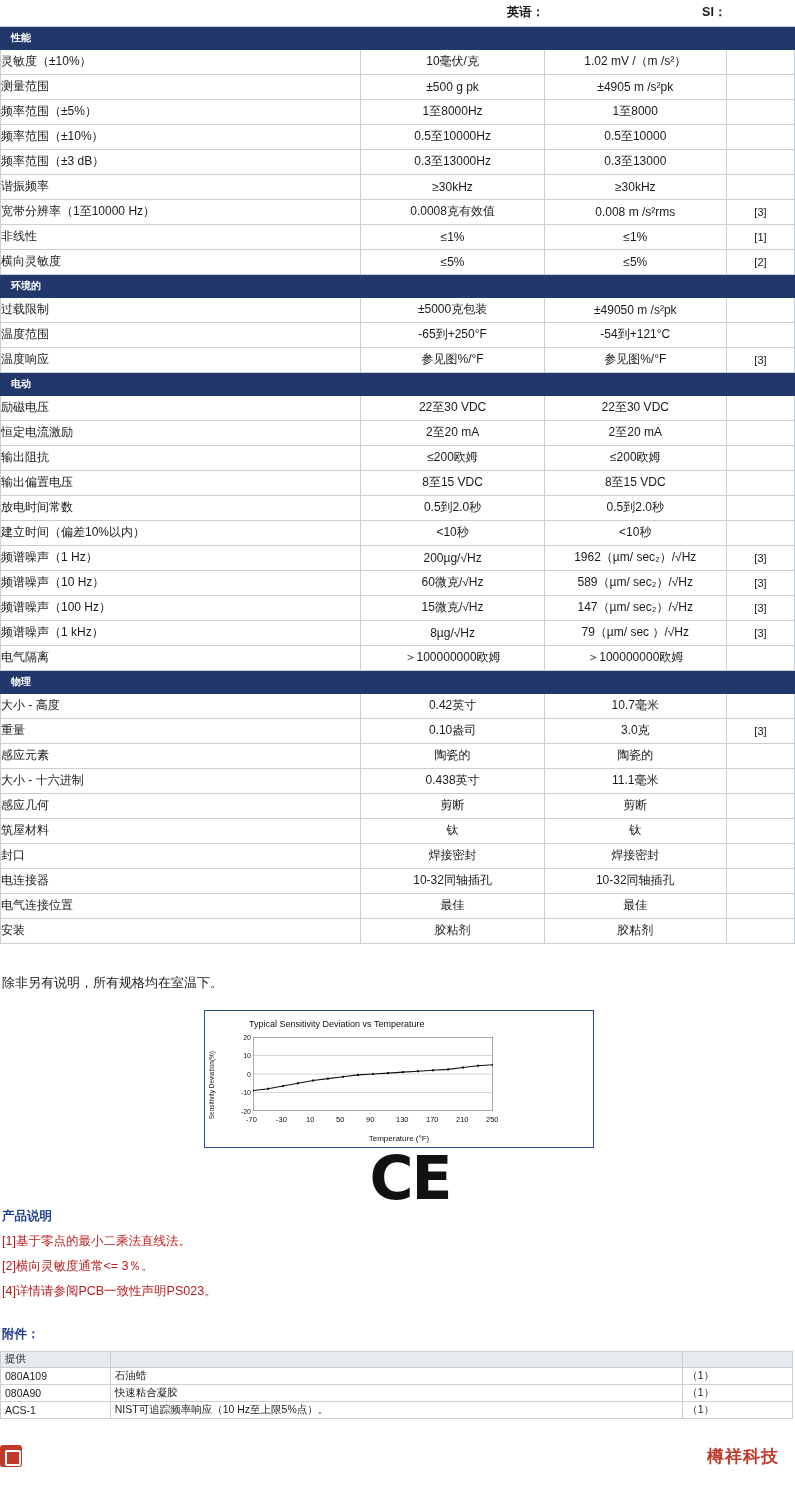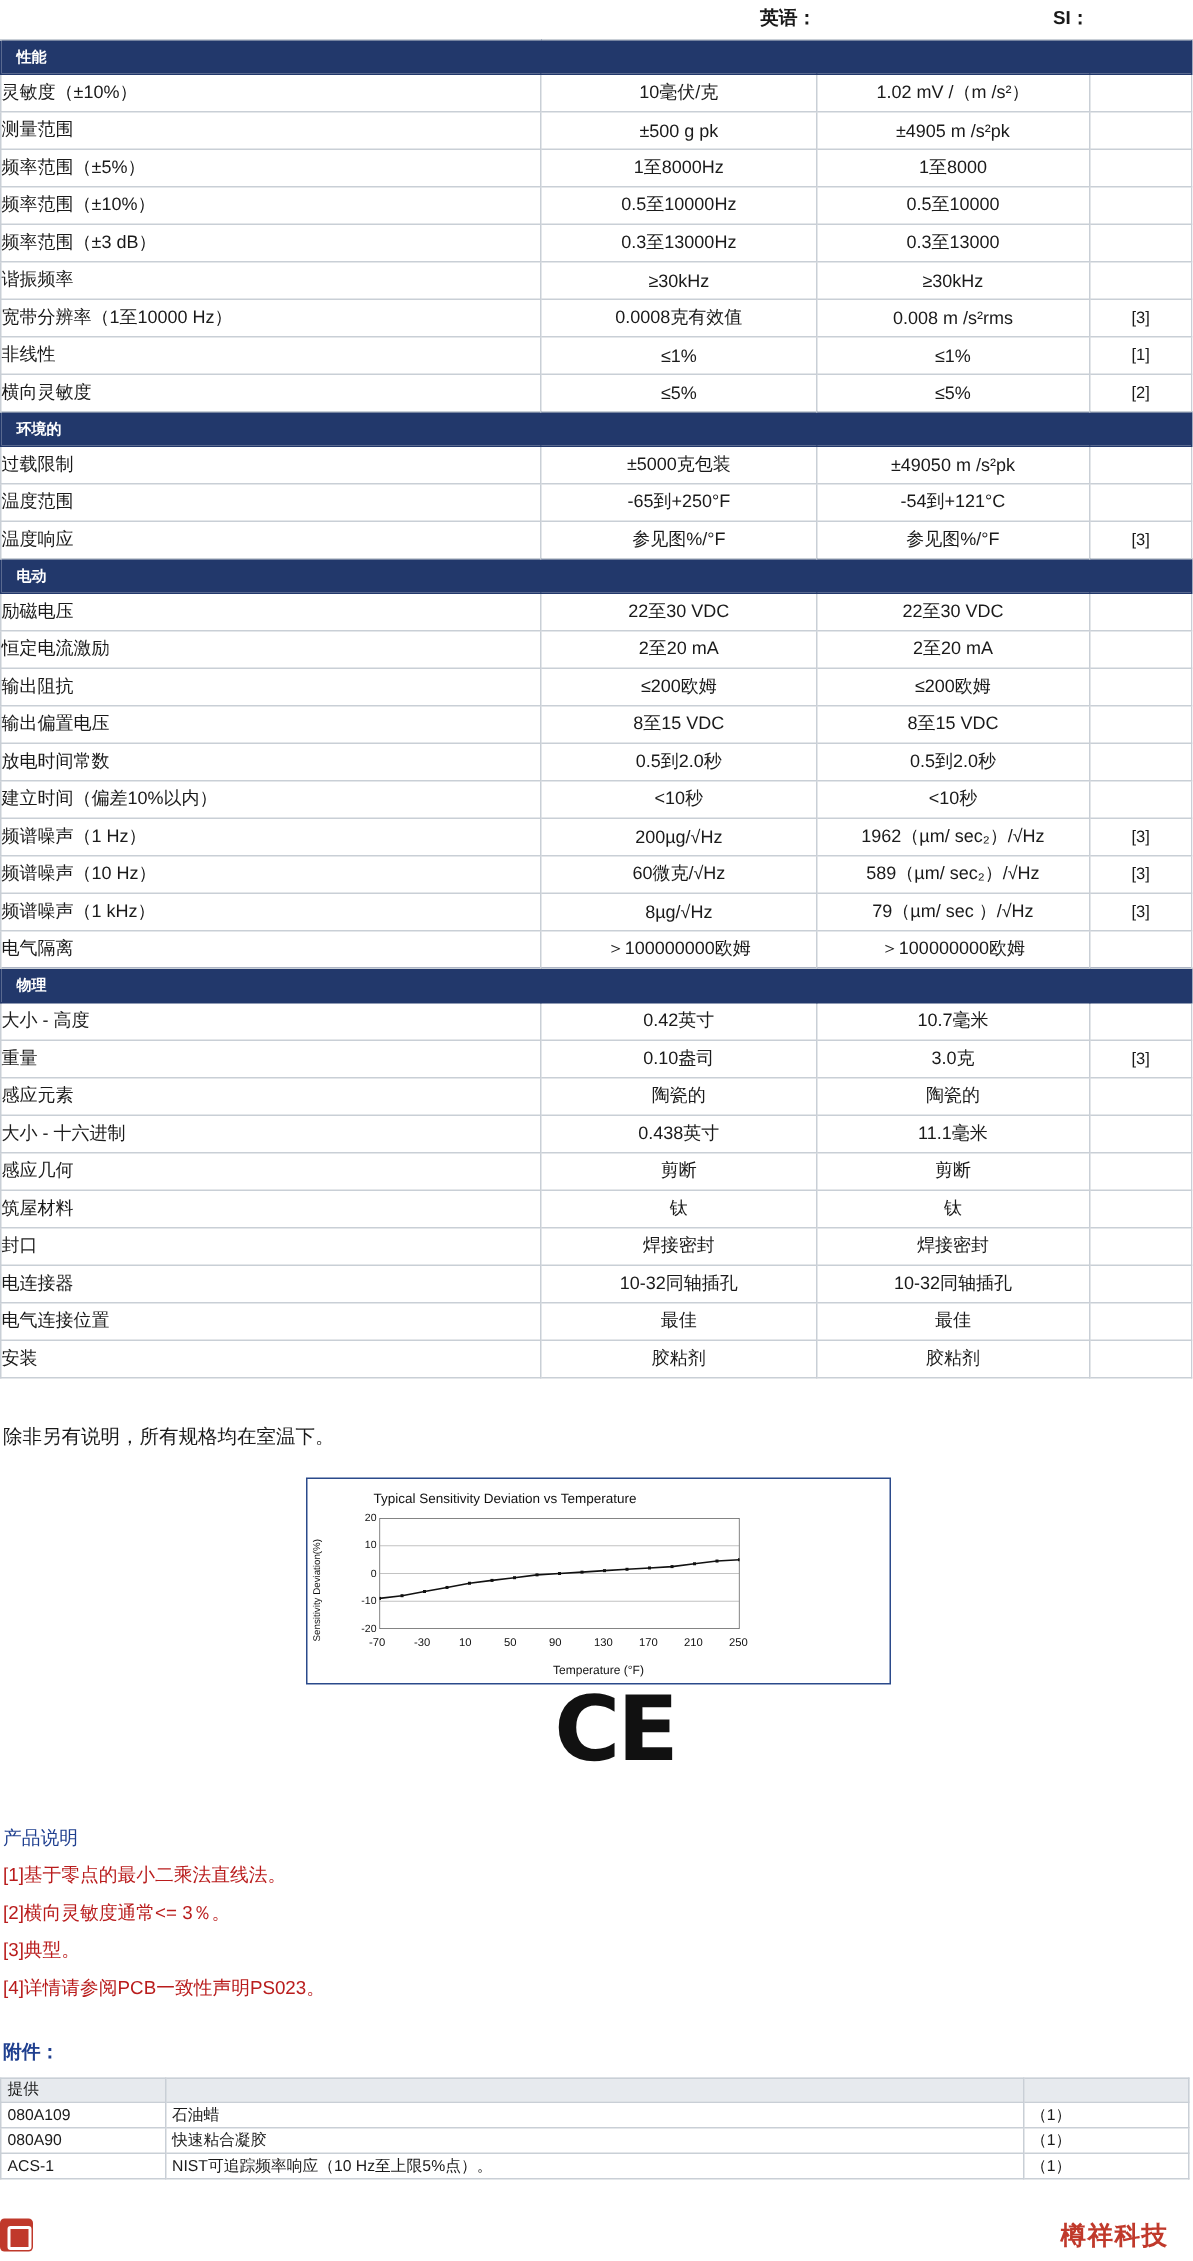--- a/index.html
+++ b/index.html
@@ -158,23 +158,22 @@
     font-size: 60px;
     font-weight: bold;
     color: #111;
     letter-spacing: -2px;
     line-height: 1;
     font-family: "DejaVu Sans", sans-serif;
   }
 
   .prod-head {
     color: #1f3f8f;
-    font-weight: normal;
+    font-weight: bold;
     font-size: 12.5px;
-    margin-top: 34px;
     margin-left: 2px;
   }
   .prod-line {
     font-size: 12.5px;
     margin-top: 8px;
     margin-left: 2px;
     color: #b91c1c;
   }
   .acc-head {
     color: #1f3f8f;
@@ -373,20 +372,26 @@
       <tr class="data-row">
         <td class="cell-label">频谱噪声（1 Hz）</td>
         <td class="cell-val">200µg/√Hz</td>
         <td class="cell-val">1962（µm/ sec₂）/√Hz</td>
         <td class="cell-note">[3]</td>
       </tr>
       <tr class="data-row">
         <td class="cell-label">频谱噪声（10 Hz）</td>
         <td class="cell-val">60微克/√Hz</td>
         <td class="cell-val">589（µm/ sec₂）/√Hz</td>
+        <td class="cell-note">[3]</td>
+      </tr>
+      <tr class="data-row">
+        <td class="cell-label">频谱噪声（100 Hz）</td>
+        <td class="cell-val">15微克/√Hz</td>
+        <td class="cell-val">147（µm/ sec₂）/√Hz</td>
         <td class="cell-note">[3]</td>
       </tr>
       <tr class="data-row">
         <td class="cell-label">频谱噪声（1 kHz）</td>
         <td class="cell-val">8µg/√Hz</td>
         <td class="cell-val">79（µm/ sec ）/√Hz</td>
         <td class="cell-note">[3]</td>
       </tr>
       <tr class="data-row">
         <td class="cell-label">电气隔离</td>
@@ -512,21 +517,20 @@
     </svg>
     <div class="chart-xlabel">Temperature (°F)</div>
   </div>
   <div class="ce-mark">CE</div>
 </div>
 
 <div class="prod-head">产品说明</div>
 <div id="product-notes-lines">
     <div class="prod-line">[1]基于零点的最小二乘法直线法。</div>
     <div class="prod-line">[2]横向灵敏度通常&lt;= 3％。</div>
-    <div class="prod-line">[3]典型。</div>
     <div class="prod-line">[4]详情请参阅PCB一致性声明PS023。</div>
   </div>
 
 <div class="acc-head">附件：</div>
 
 <table class="acc-table">
   <colgroup>
       <col class="acc-c1">
       <col class="acc-c2">
       <col class="acc-c3">

